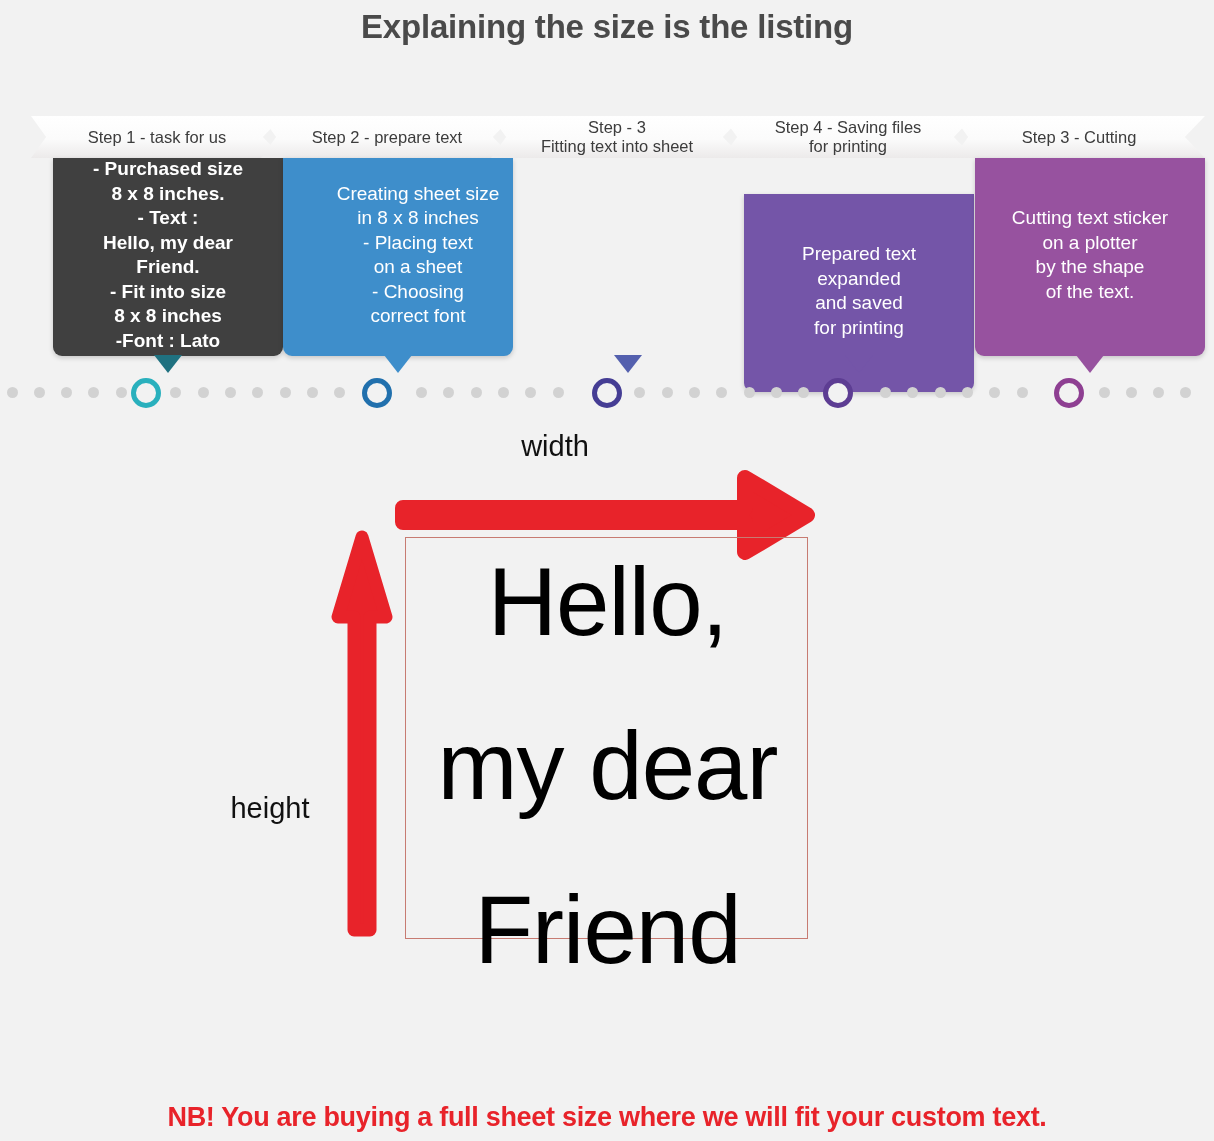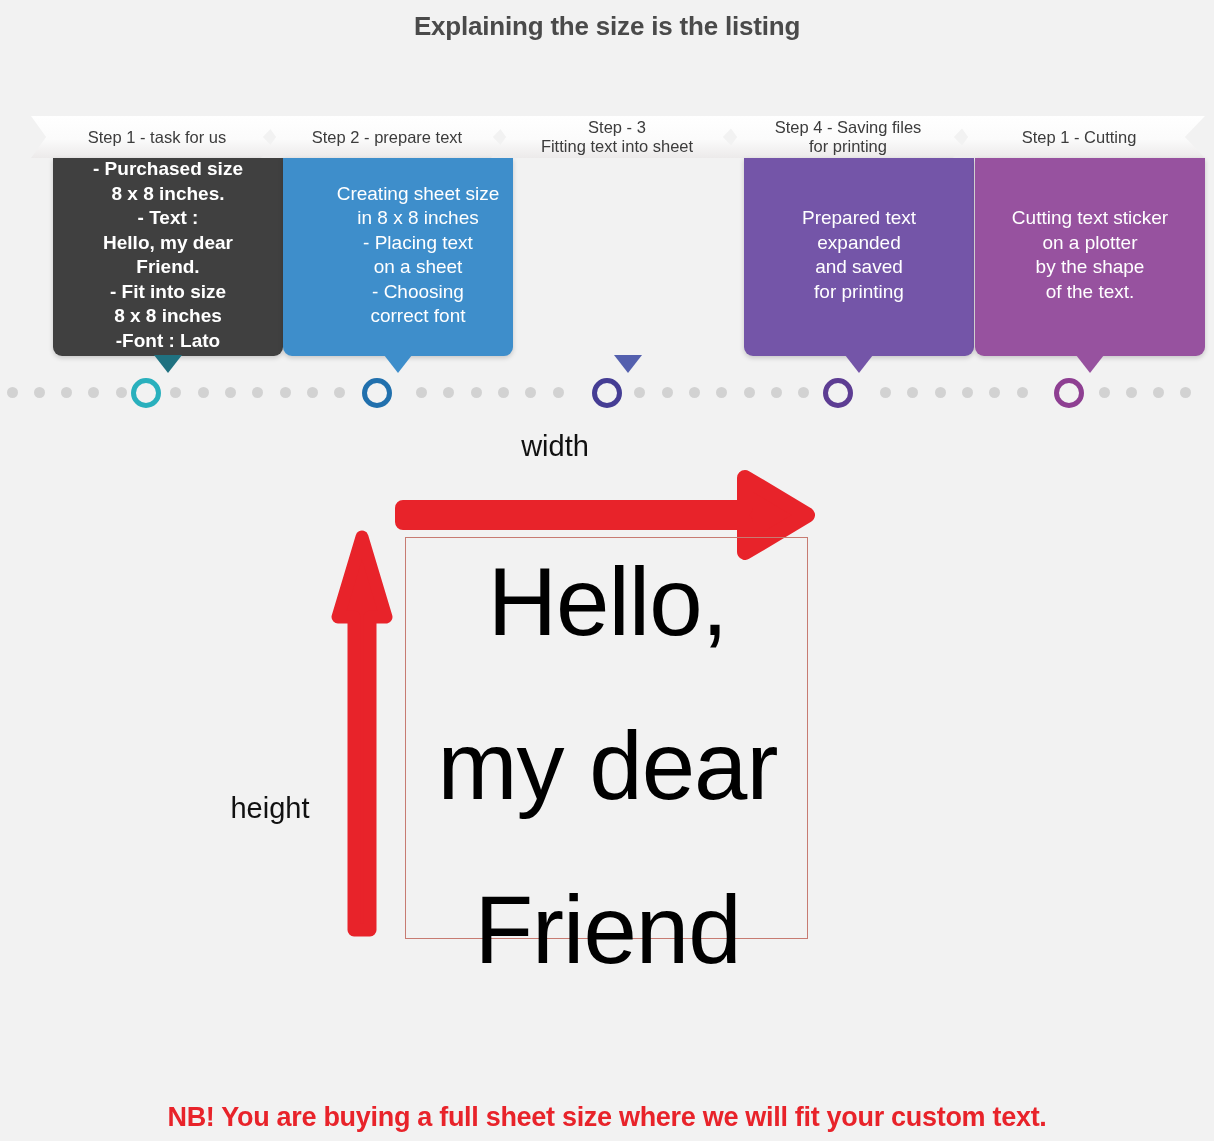--- a/index.html
+++ b/index.html
@@ -18,21 +18,21 @@
 
   
   #title {
     position: absolute;
     left: 0;
     top: 8px;
     width: 1214px;
     text-align: center;
     font-family: "Liberation Sans Narrow", "Liberation Sans", sans-serif;
     font-weight: bold;
-    font-size: 26px;
+    font-size: 33px;
     line-height: 37px;
     color: #4a4a4a;
     letter-spacing: -0.2px;
   }
   #title .tline { display: block; }
 
   
   #steps {
     position: absolute;
     left: 0;
@@ -258,32 +258,32 @@
 Fitting text into sheet</span>
     </div>
     <div class="pointer" style="border-top-color: rgb(84, 96, 174);"></div>
   </div>
 
   <div class="step" style="left: 744px;">
     <div class="tab">
       <span class="tab-label">Step 4 - Saving files
 for printing</span>
     </div>
-    <div class="body" style="background: rgb(116, 85, 168);">
+    <div class="body" style="background: rgb(116, 85, 168); margin-top: 36px;">
       <span class="body-text">Prepared text
 expanded
 and saved
 for printing</span>
     </div>
     <div class="pointer" style="border-top-color: rgb(116, 85, 168);"></div>
   </div>
 
   <div class="step" style="left: 975px;">
     <div class="tab">
-      <span class="tab-label">Step 1 - Cutting</span>
+      <span class="tab-label">Step 3 - Cutting</span>
     </div>
     <div class="body" style="background: rgb(151, 82, 159);">
       <span class="body-text">Cutting text sticker
 on a plotter
 by the shape
 of the text.</span>
     </div>
     <div class="pointer" style="border-top-color: rgb(151, 82, 159);"></div>
   </div>
 

